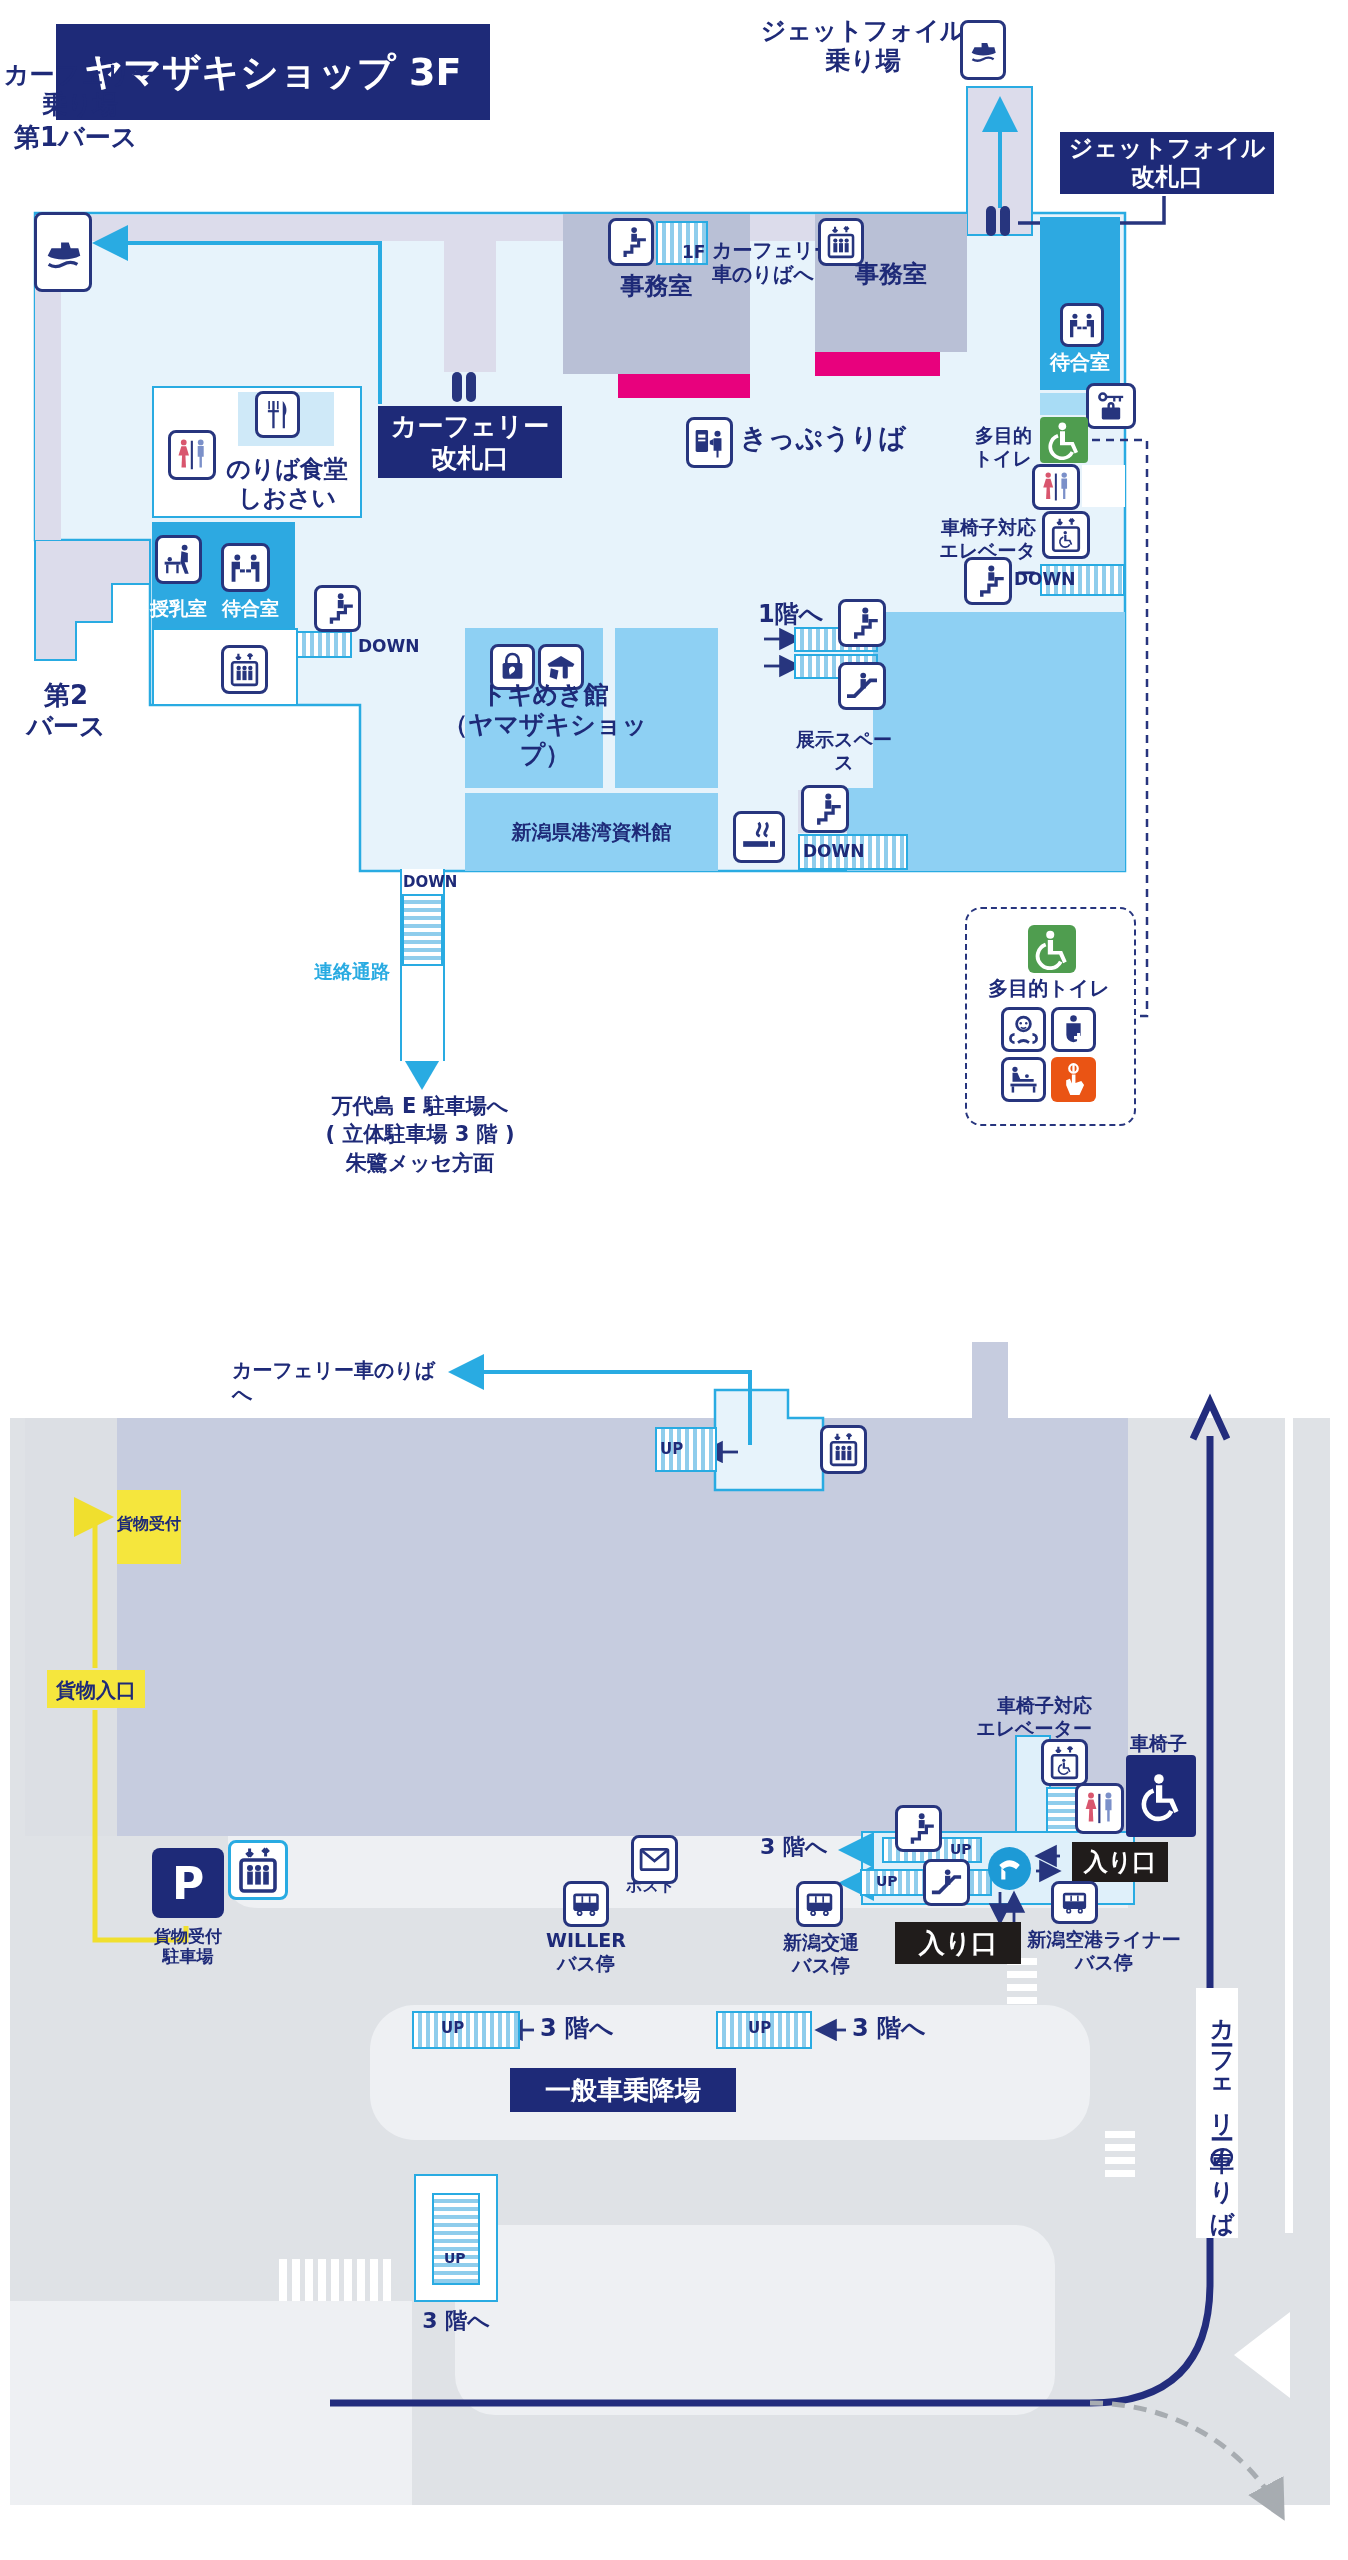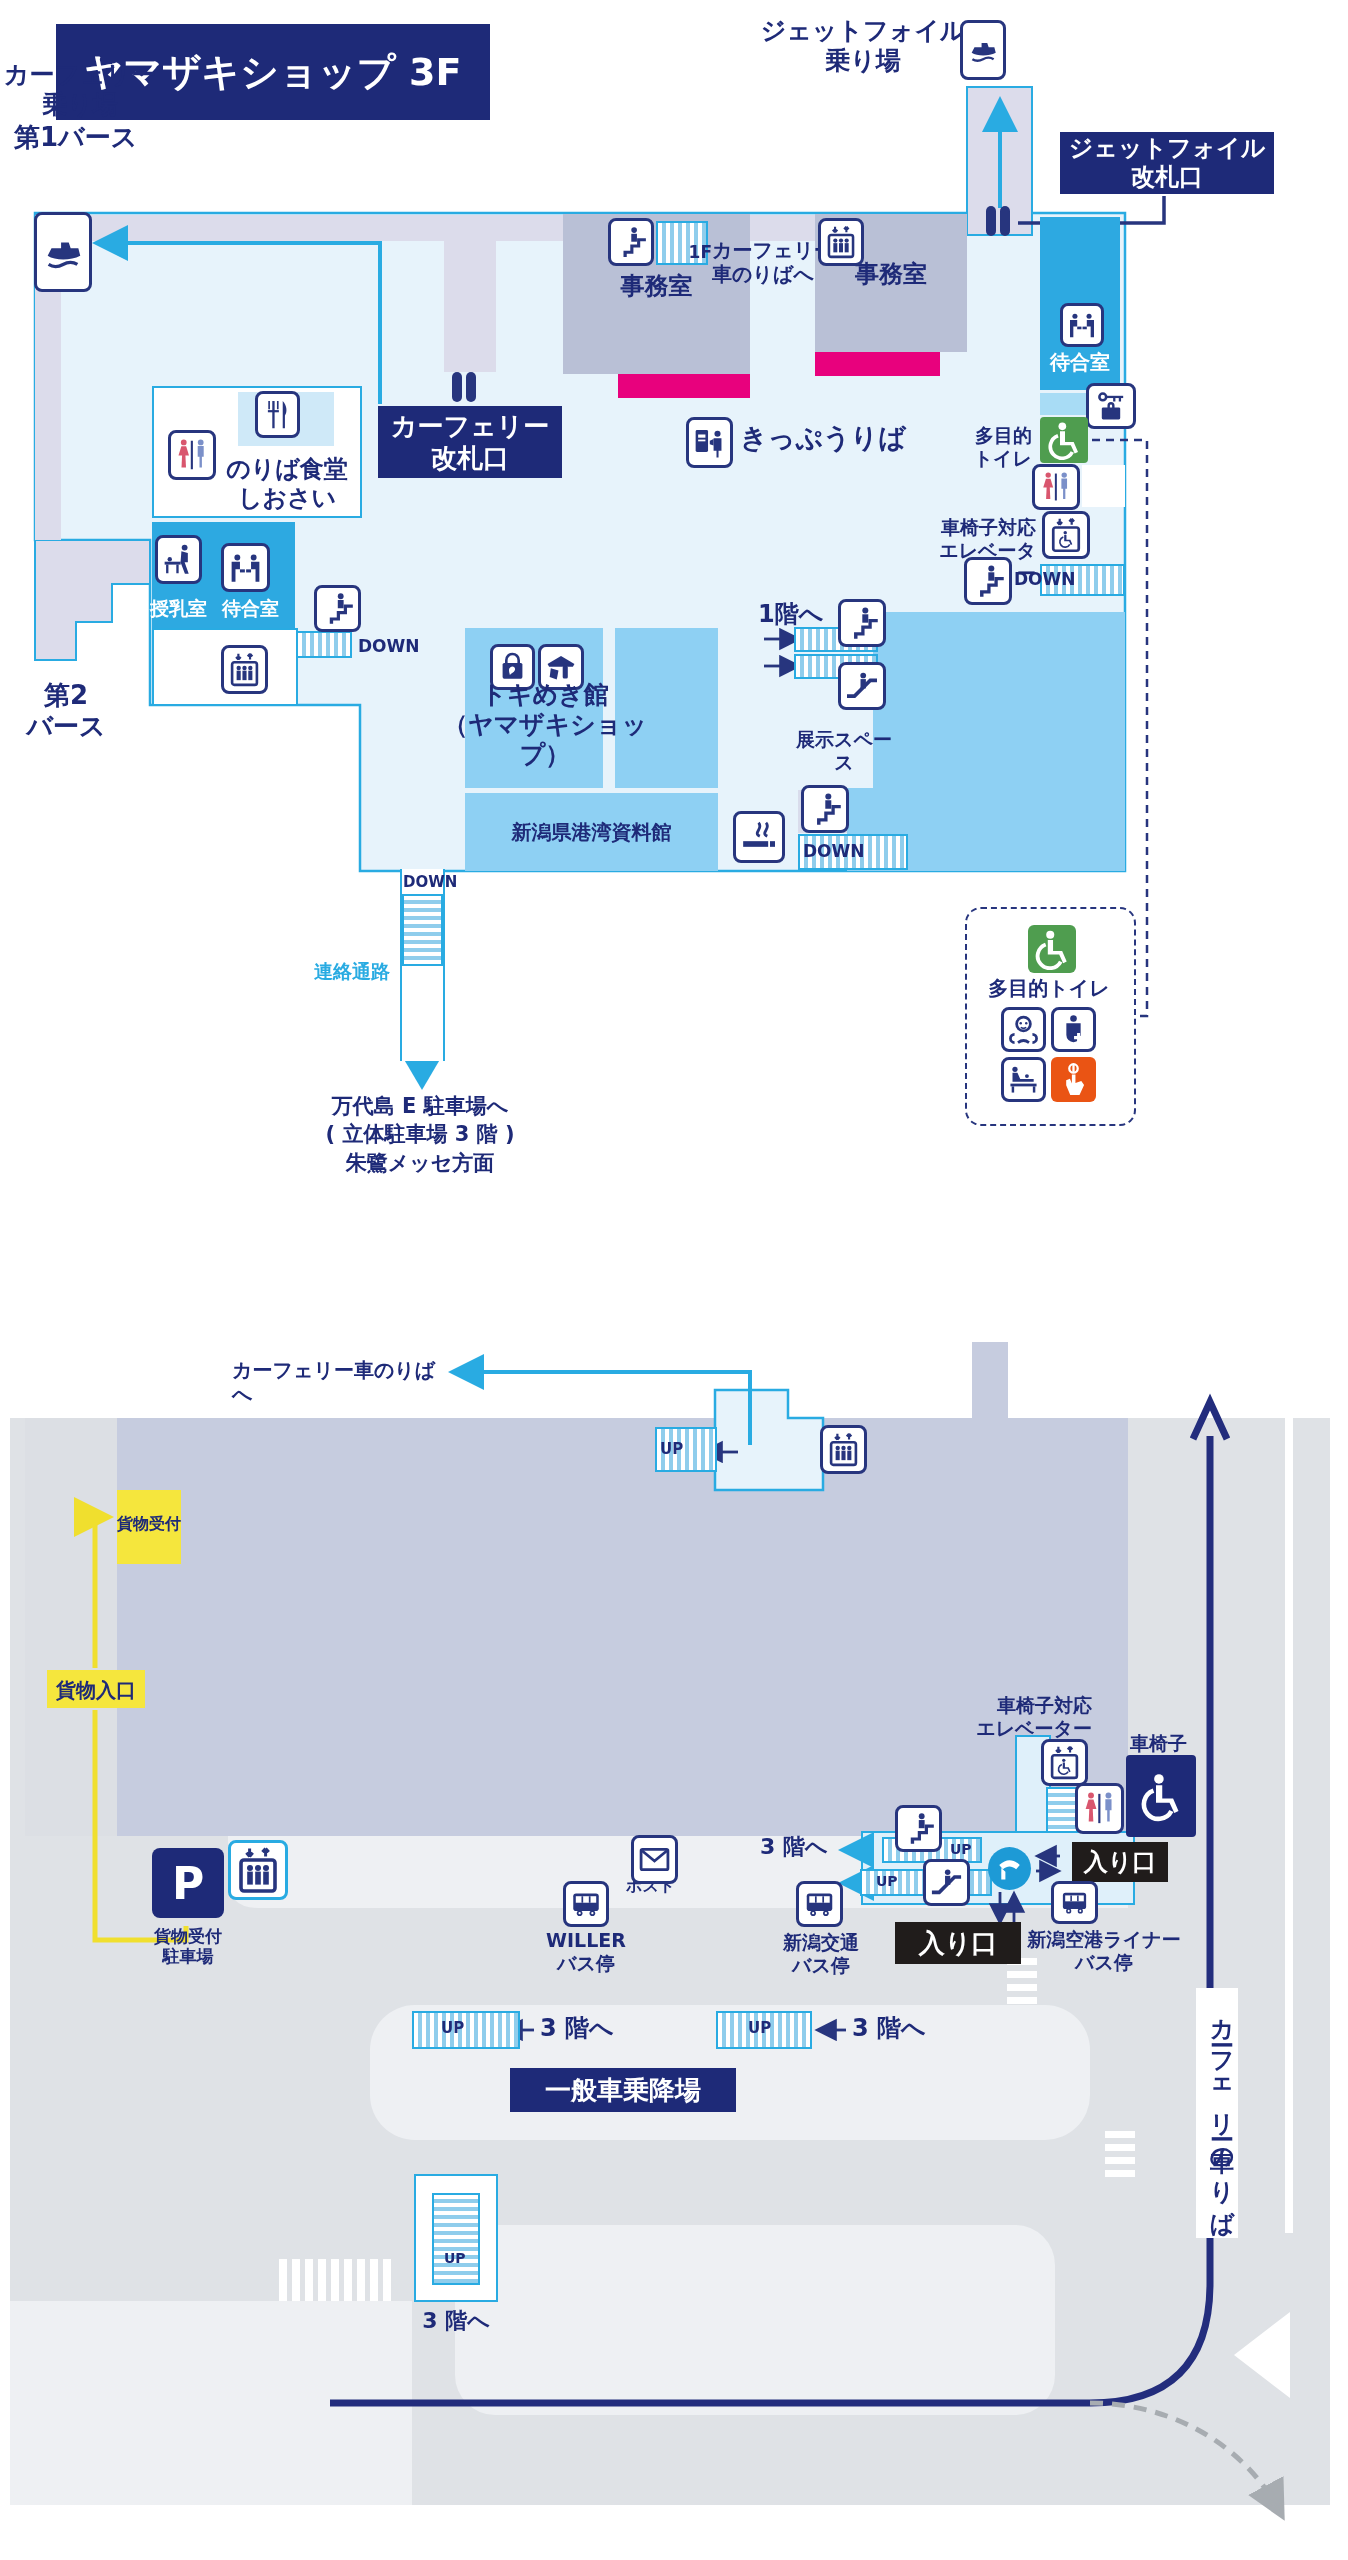--- a/index.html
+++ b/index.html
@@ -315,21 +315,21 @@
 <div class="blk" style="left:815px;top:214px;width:152px;height:138px;background:#b9c0d6;"></div>
 <div class="t ctr" style="left:815px;top:260px;width:152px;font-size:24px;">事務室</div>
 <div class="blk" style="left:815px;top:352px;width:125px;height:24px;background:#e8017d;"></div>
 
 <div class="ic" style="left:608px;top:218px;width:46px;height:48px;">
       <svg>
         <use href="#i-stairs"></use>
       </svg>
     </div>
 <div class="st stH" style="left:656px;top:221px;width:52px;height:44px;"></div>
-<div class="t" style="left:682px;top:242px;width:30px;font-size:17px;z-index:4;text-align:right;">1F</div>
+<div class="t" style="left:682px;top:242px;width:30px;font-size:17px;z-index:4;">1F</div>
 <div class="t" style="left:712px;top:238px;width:124px;font-size:20px;">カーフェリー
 車のりばへ</div>
 <div class="ic" style="left:818px;top:218px;width:46px;height:48px;">
       <svg>
         <use href="#i-elev"></use>
       </svg>
     </div>
 
 <div class="blk" style="left:1040px;top:217px;width:80px;height:173px;background:#2da9e1;"></div>
 <div class="ic" style="left:1060px;top:303px;width:44px;height:44px;">

